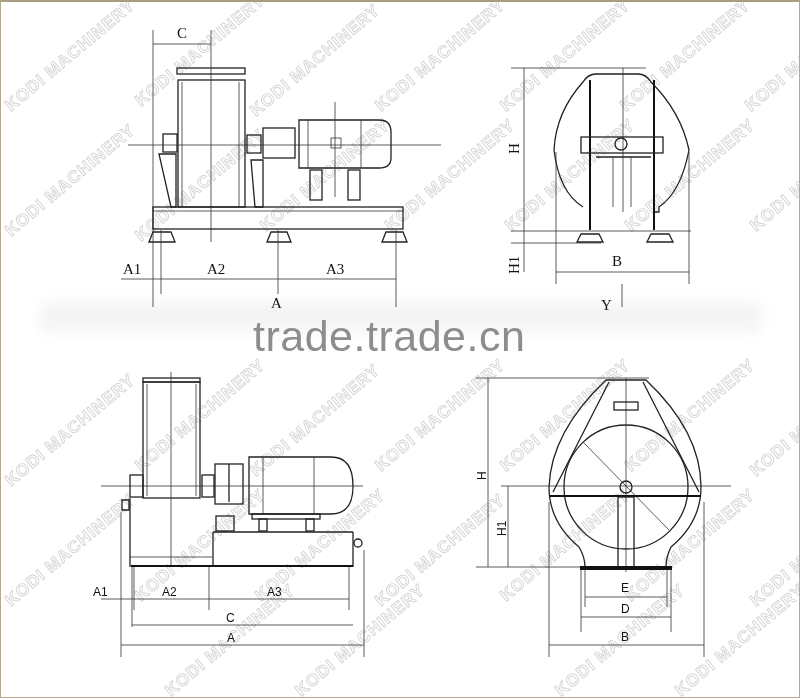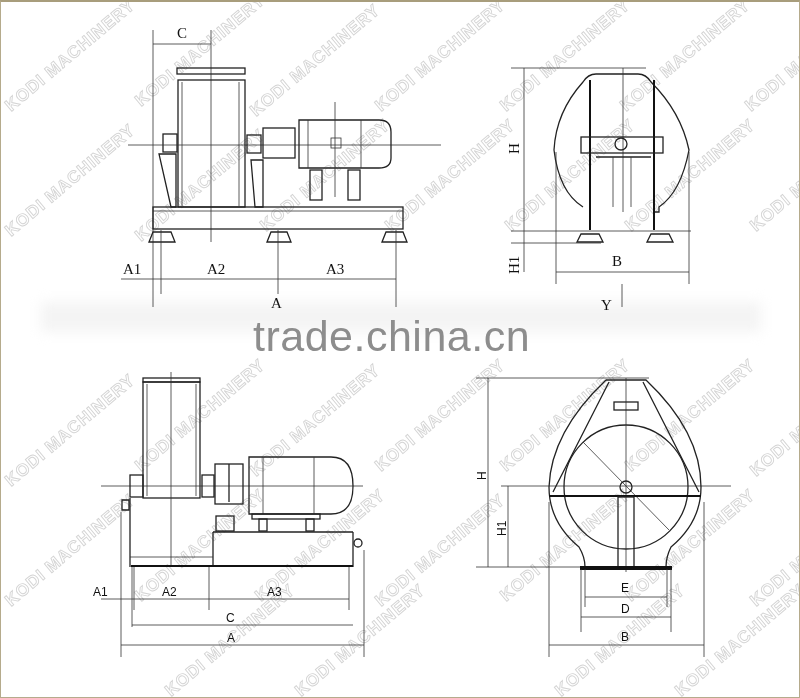--- a/index.html
+++ b/index.html
@@ -205,14 +205,14 @@
       <line class="thin" x1="703" y1="500" x2="703" y2="655"></line>
       <line class="thin" x1="584" y1="595" x2="666" y2="595"></line>
       <line class="thin" x1="580" y1="615" x2="670" y2="615"></line>
       <line class="thin" x1="548" y1="643" x2="703" y2="643"></line>
       <text class="lbl2" x="620" y="590">E</text>
       <text class="lbl2" x="620" y="611">D</text>
       <text class="lbl2" x="620" y="639">B</text>
     </g>
   </svg>
 
-  <div id="trade">trade.china.cn</div>
+  <div id="trade">trade.trade.cn</div>
 </div>
 
 </body></html>

